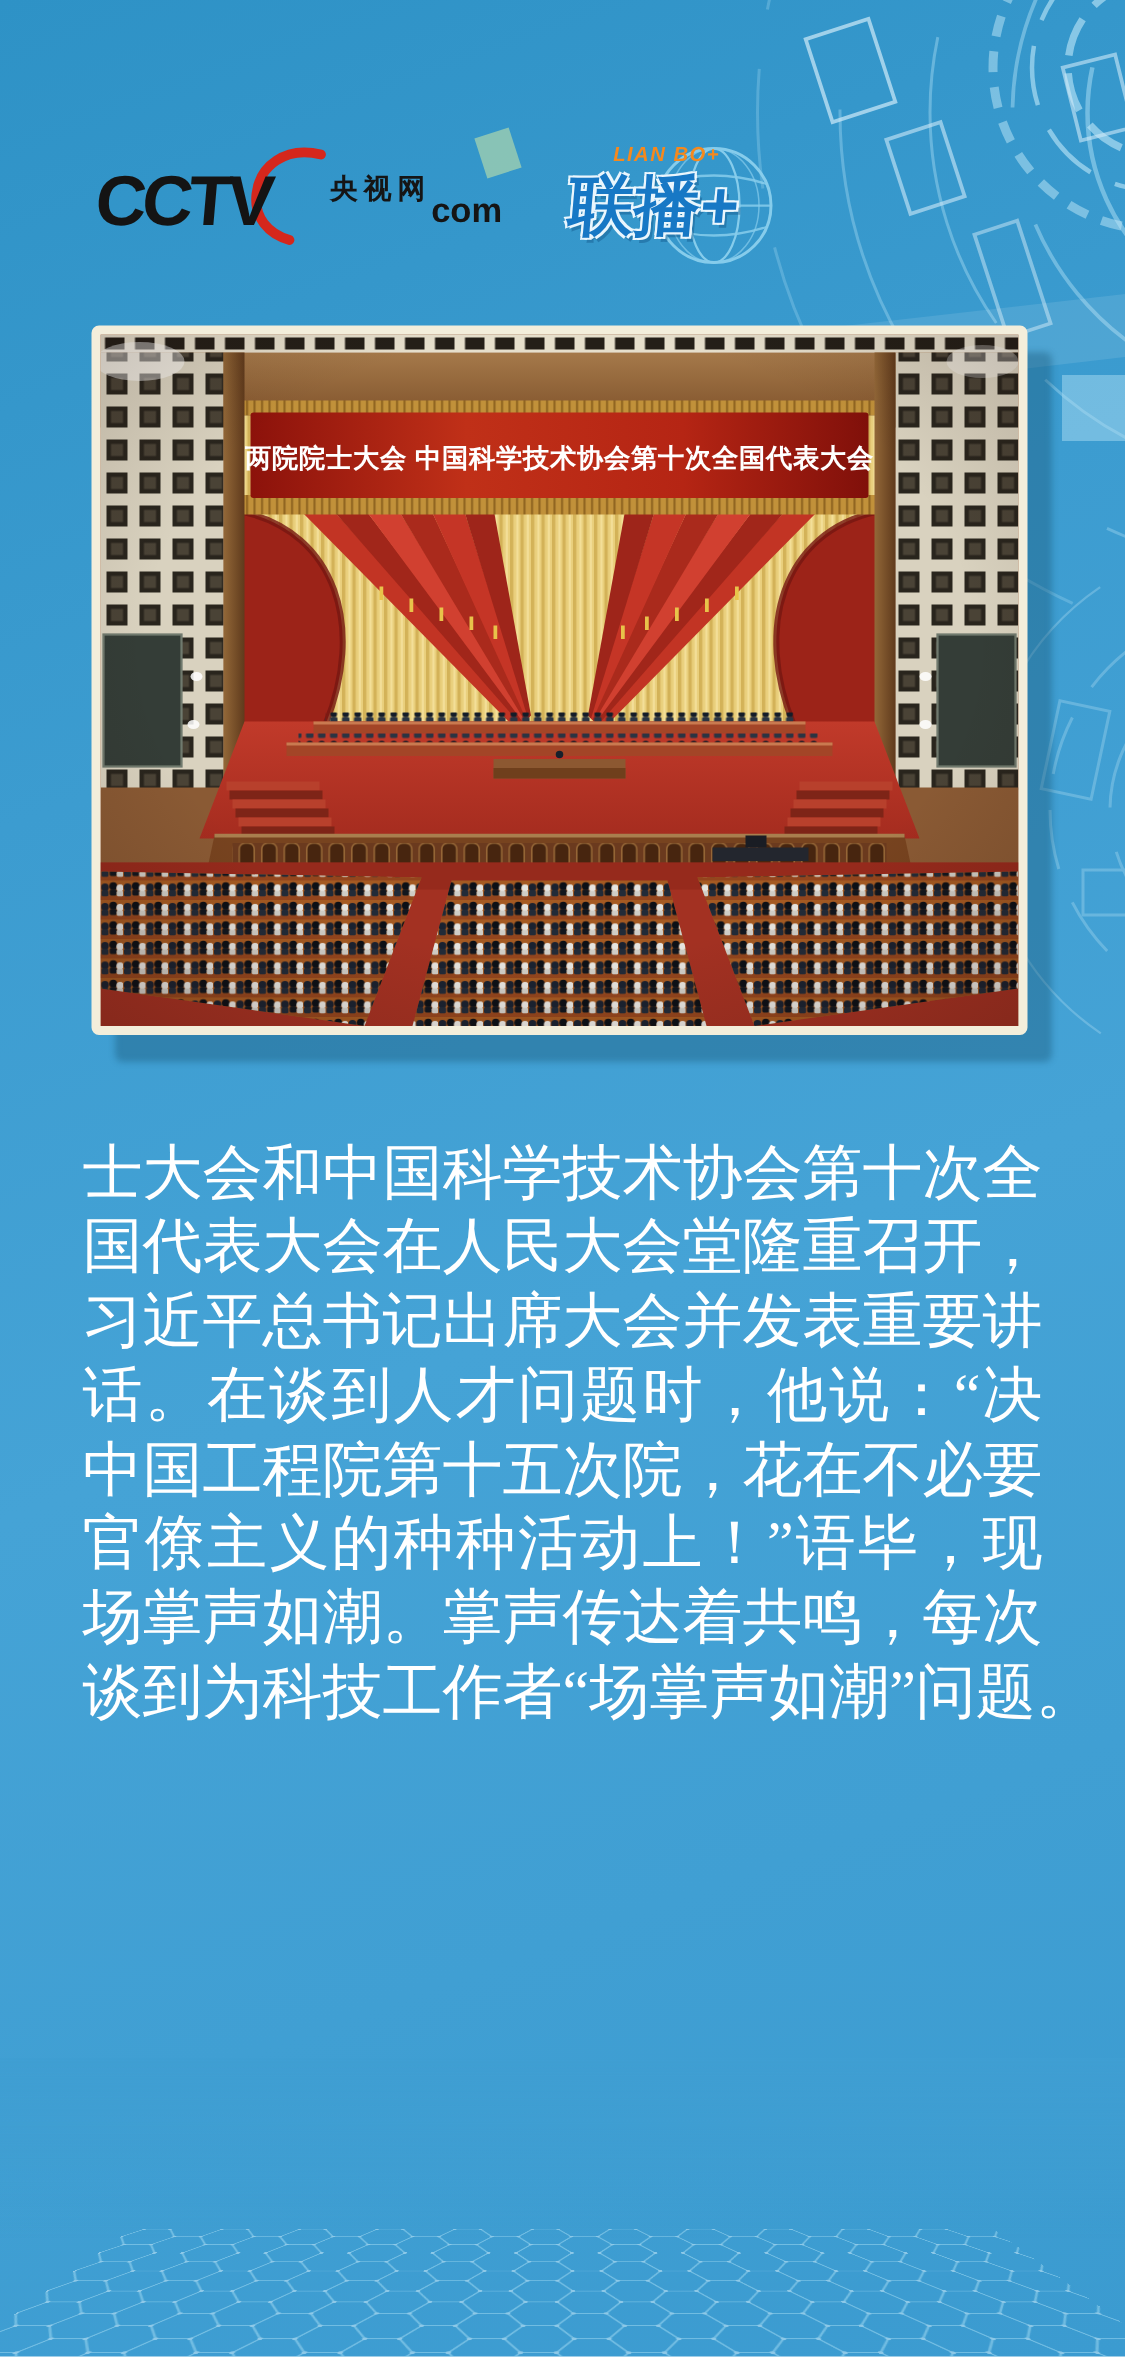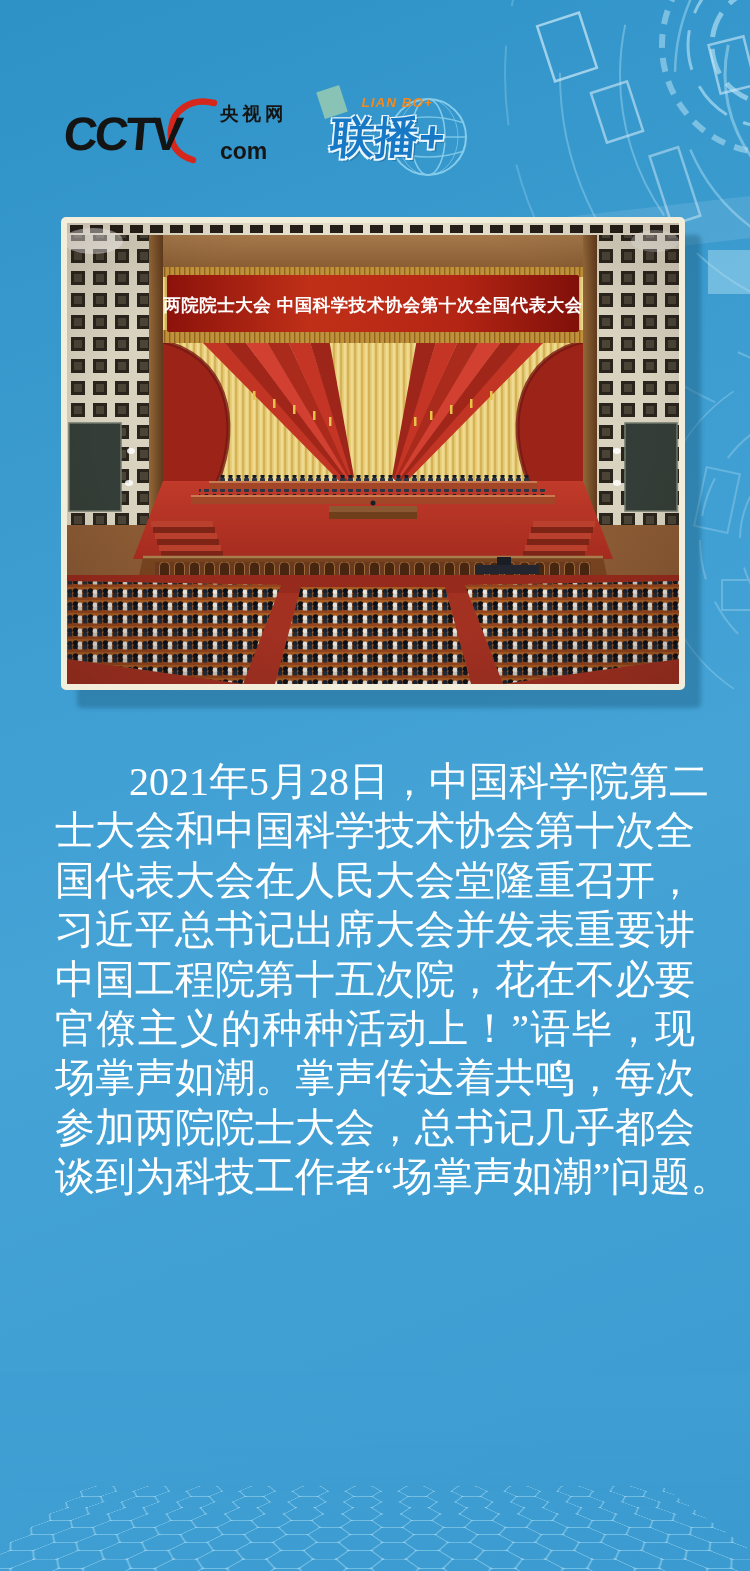--- a/index.html
+++ b/index.html
@@ -15,21 +15,21 @@
   .hex-fade{position:absolute;left:0;top:1372px;width:750px;height:120px;
     background:linear-gradient(#3f9ed2,rgba(63,158,210,0));}
   .content{position:absolute;left:0;top:0;width:750px;height:1571px;z-index:3;}
 
   
   .header{position:absolute;left:64px;top:100px;display:flex;align-items:flex-start;}
   .cctv-logo{display:flex;align-items:center;position:relative;}
   .cctv-word{font-weight:900;font-size:47px;letter-spacing:-3px;color:#141414;
     transform:skewX(-5deg);line-height:1;}
   .cctv-swoosh{margin-left:-16px;margin-right:2px;margin-top:-6px;}
-  .cctv-col{display:flex;flex-direction:column;justify-content:center;}
+  .cctv-col{display:flex;flex-direction:row;justify-content:center;}
   .cctv-site{font-size:18.5px;letter-spacing:4px;font-weight:700;color:#151515;line-height:1.2;}
   .cctv-com{font-size:23px;font-weight:600;color:#151515;line-height:1;margin-top:14px;}
   .lianbo-logo{position:relative;width:140px;height:86px;margin-left:44px;margin-top:-6px;}
   .lianbo-globe{position:absolute;right:-4px;top:0;opacity:.9;}
   .lianbo-latin{position:absolute;top:1px;left:30px;color:#f5891d;font-weight:800;
     font-style:italic;font-size:13.5px;letter-spacing:1px;white-space:nowrap;}
   .lianbo-name{position:absolute;top:14px;left:0;font-size:44px;font-weight:900;color:#1778c5;
     transform:skewX(-5deg);white-space:nowrap;
     text-shadow:1.5px 1.5px 0 #eaf6fd,-1.5px 1.5px 0 #eaf6fd,1.5px -1.5px 0 #eaf6fd,
       -1.5px -1.5px 0 #eaf6fd,3px 3px 0 rgba(9,70,120,.35);}
@@ -321,23 +321,22 @@
         <polygon points="398,362 612,358 612,436 436,461" fill="url(#crowd)"></polygon>
       </g>
 
       <ellipse cx="26" cy="18" rx="30" ry="13" fill="#ffffff" opacity=".45"></ellipse>
       <ellipse cx="588" cy="18" rx="24" ry="11" fill="#ffffff" opacity=".3"></ellipse>
       <rect width="612" height="461" fill="url(#vig)"></rect>
     </svg>
   </div>
 
   <div class="article">
-    <div class="article-line indent">2021年5月28日，中国科学院第二</div>
     <div class="article-line">士大会和中国科学技术协会第十次全</div>
     <div class="article-line">国代表大会在人民大会堂隆重召开，</div>
     <div class="article-line">习近平总书记出席大会并发表重要讲</div>
+    <div class="article-line">话。在谈到人才问题时，他说：“决</div>
     <div class="article-line">中国工程院第十五次院，花在不必要</div>
     <div class="article-line">官僚主义的种种活动上！”语毕，现</div>
     <div class="article-line">场掌声如潮。掌声传达着共鸣，每次</div>
-    <div class="article-line">参加两院院士大会，总书记几乎都会</div>
     <div class="article-line">谈到为科技工作者“场掌声如潮”问题。</div>
   </div>
 </div>
 
 </body></html>

